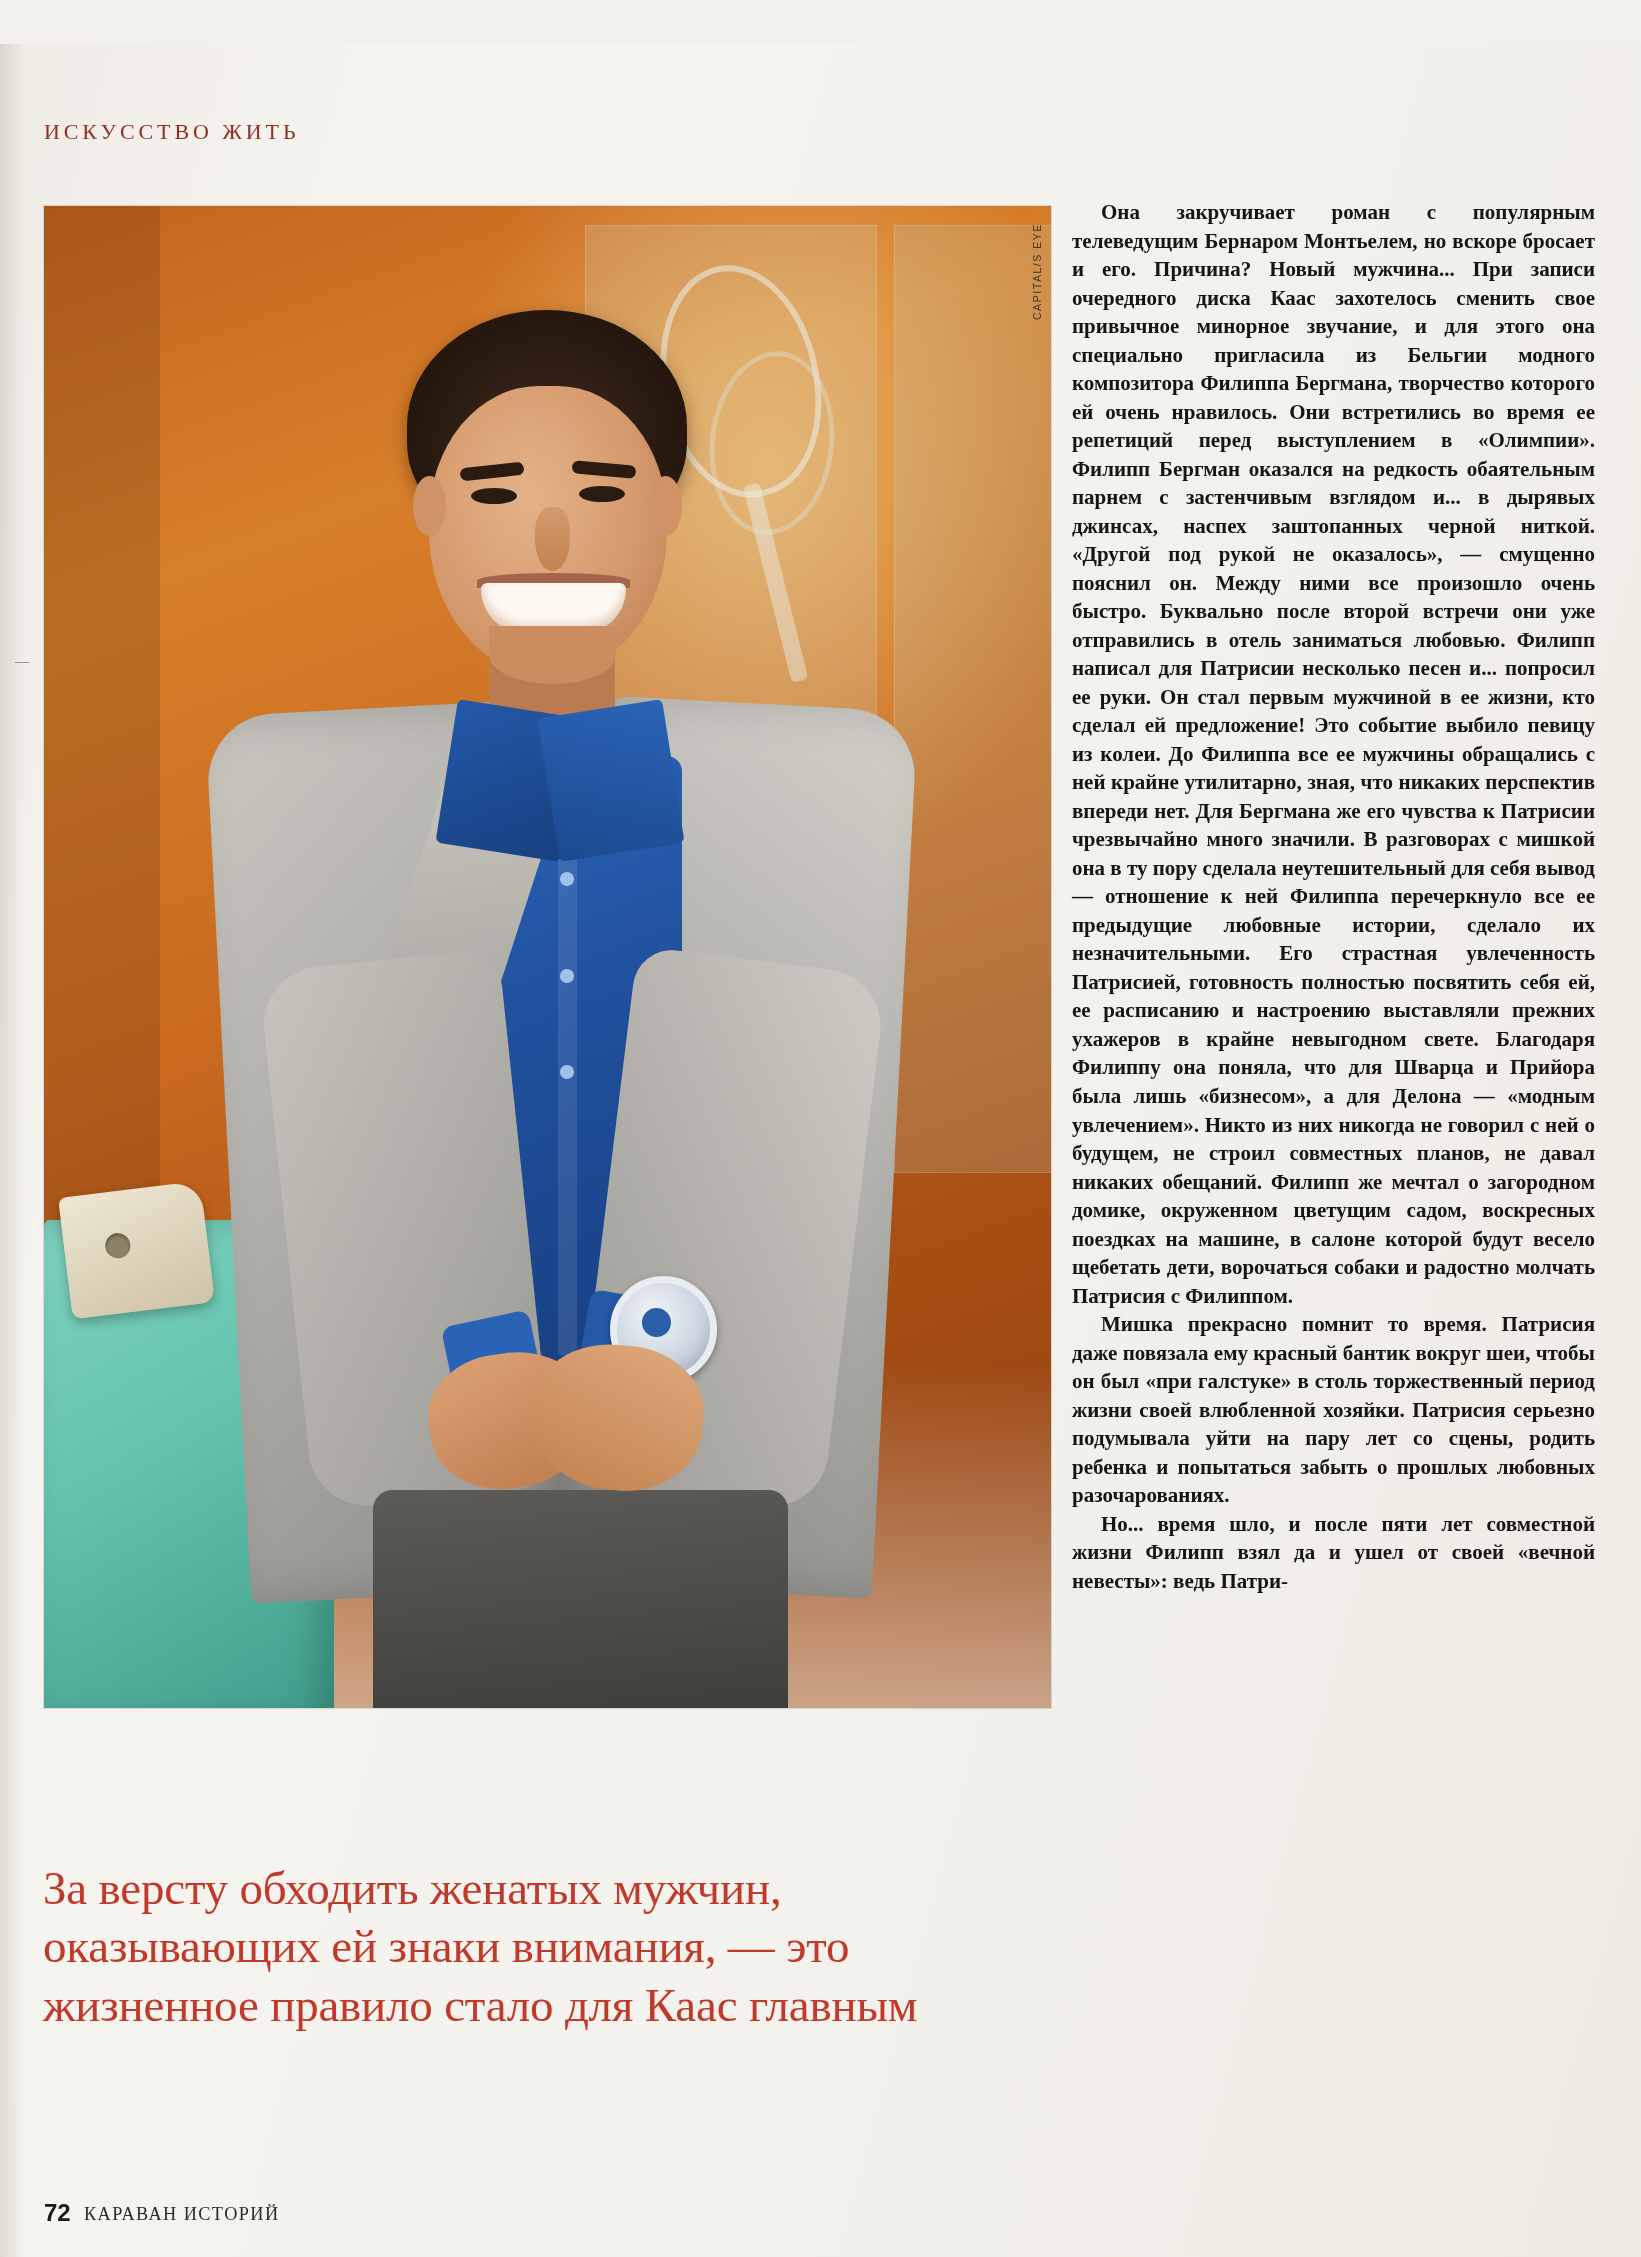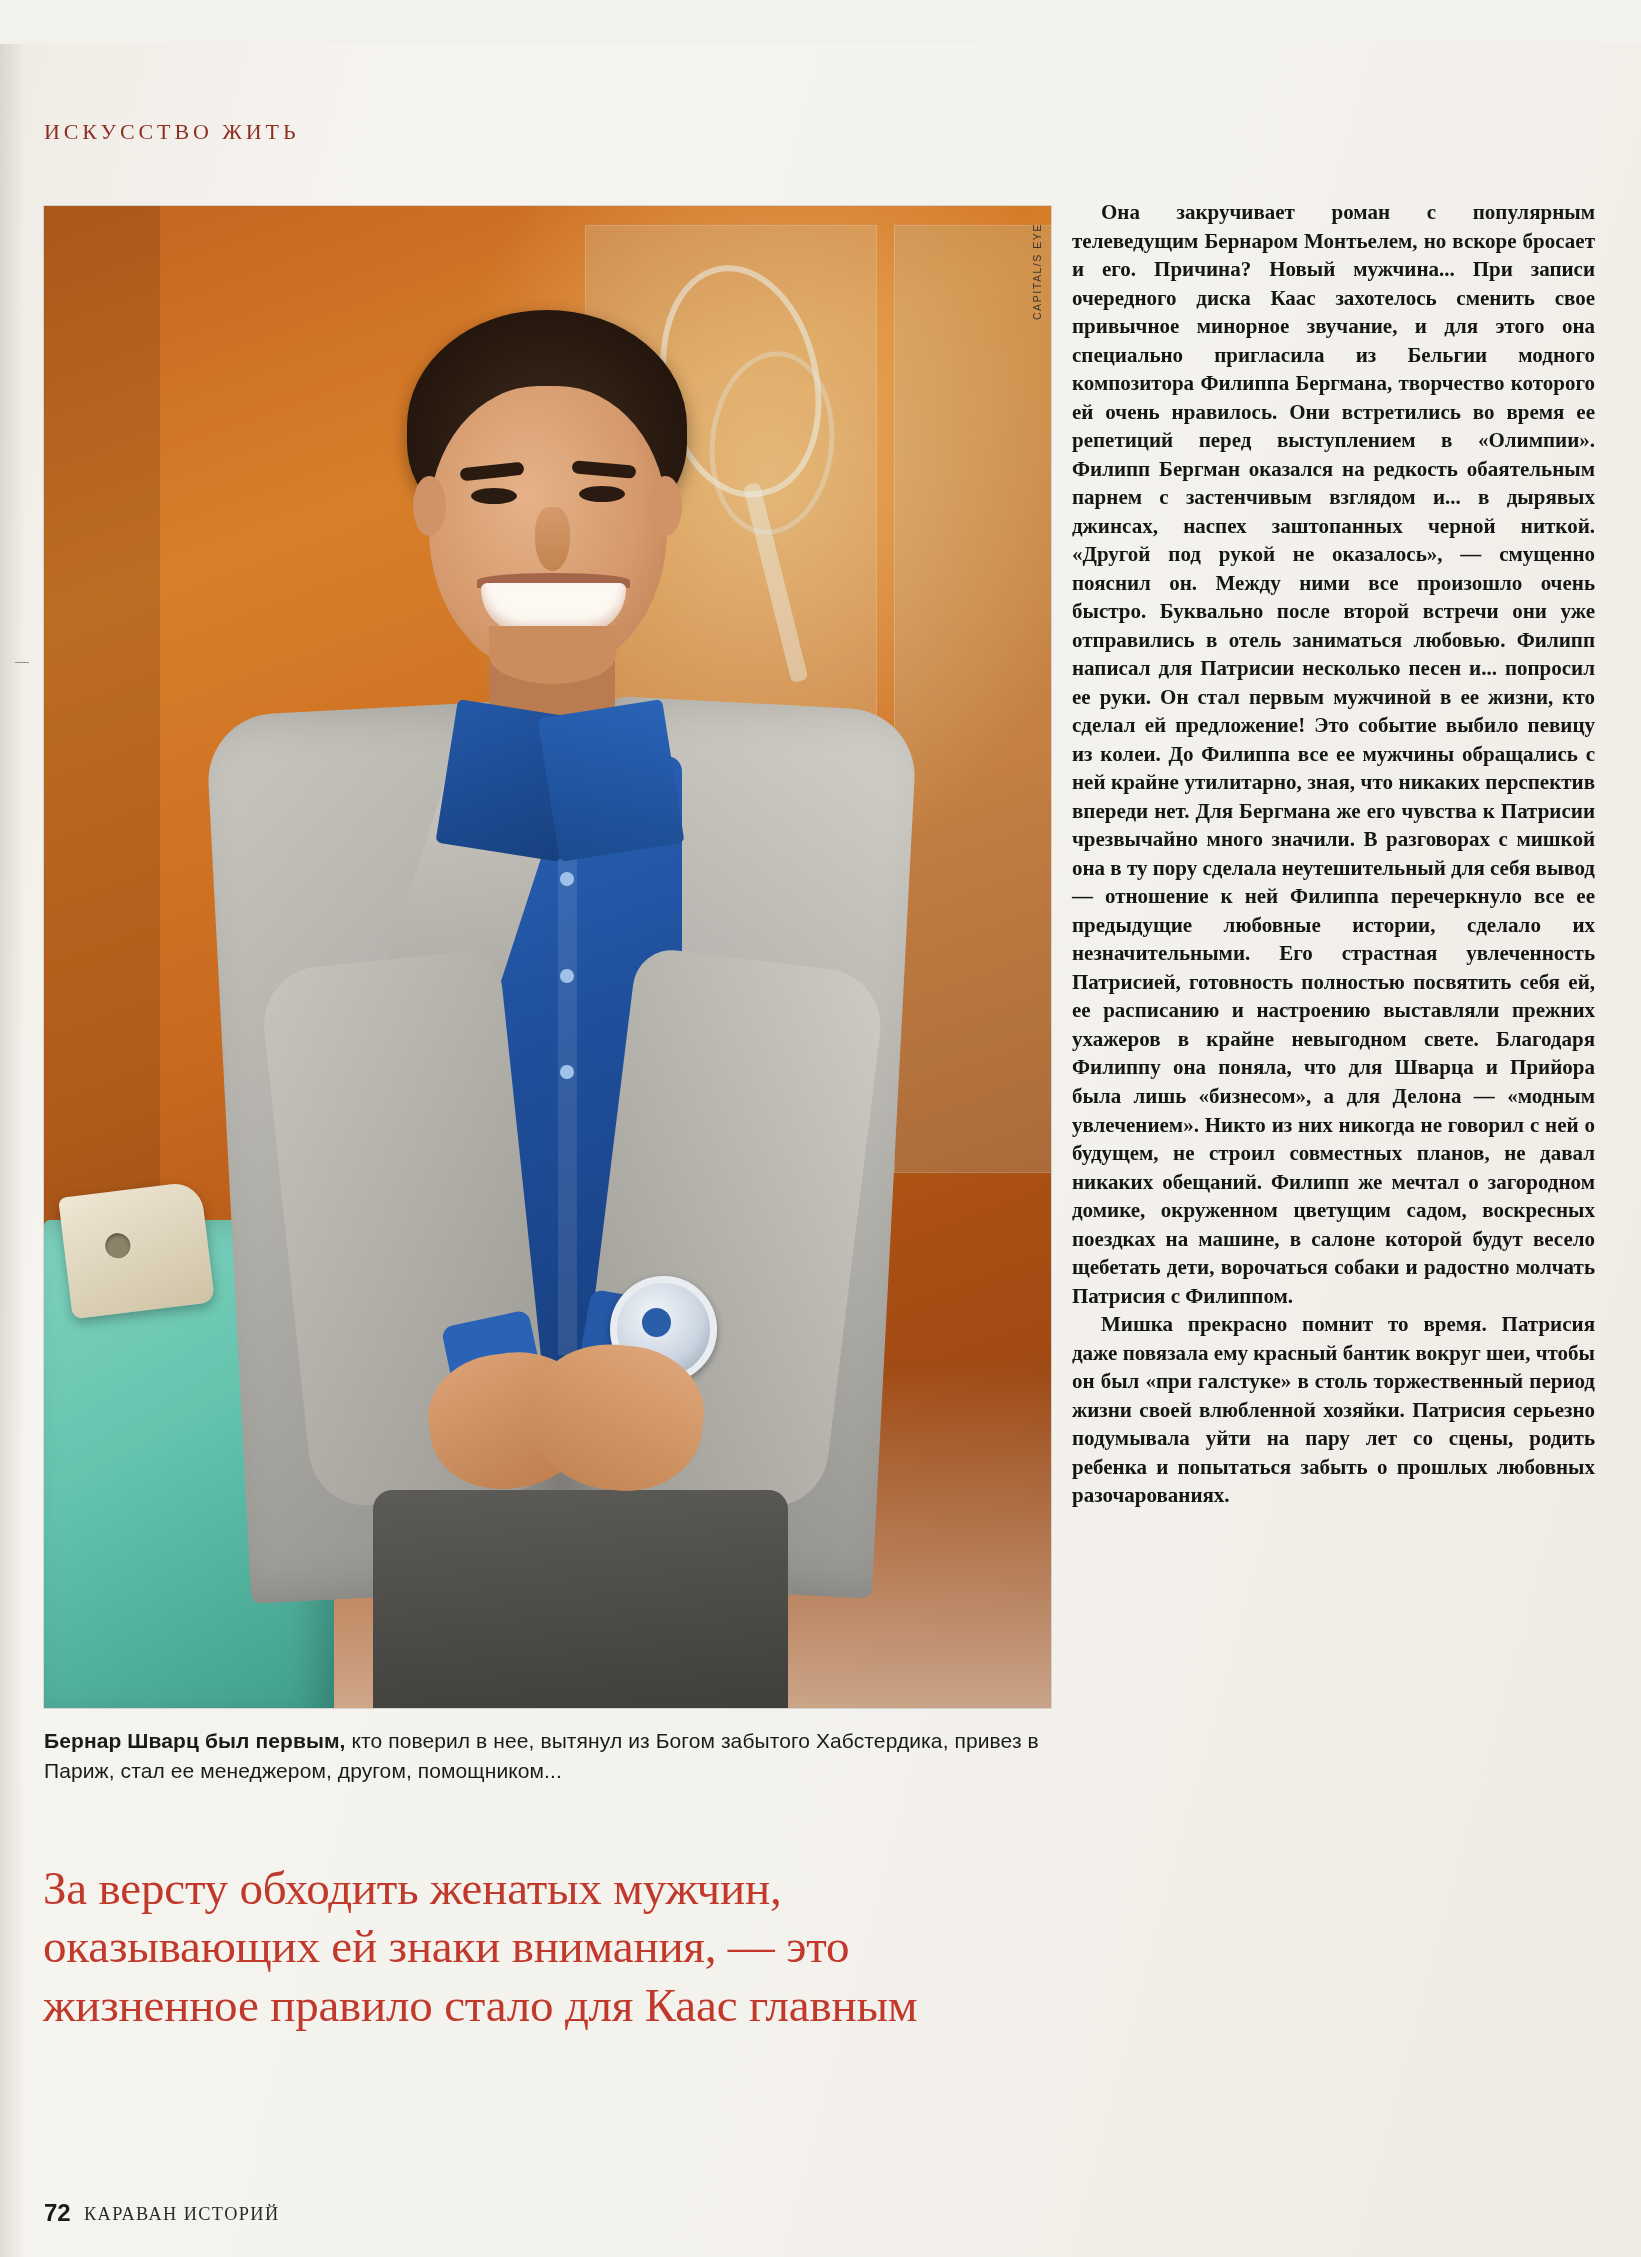--- a/index.html
+++ b/index.html
@@ -374,28 +374,26 @@
         <div class="cuff-r"></div>
         <div class="strap"></div>
         <div class="watch"></div>
         <div class="hand-l"></div>
         <div class="hand-r"></div>
       </div>
     </div>
     <div class="photo-credit">CAPITAL/S EYE</div>
   </div>
 
-  <div class="caption">
-    <span>Бернар Шварц был первым,</span><span class="light"> кто поверил в нее, вытянул из Богом забытого Хабстердика, привез в Париж, стал ее менеджером, другом, помощником...</span>
-  </div>
 
   <div class="pullquote">За версту обходить женатых мужчин, оказывающих ей знаки внимания, — это жизненное правило стало для Каас главным</div>
 
   <div class="column">
     <p>Она закручивает роман с популярным телеведущим Бернаром Монтьелем, но вскоре бросает и его. Причина? Новый мужчина... При записи очередного диска Каас захотелось сменить свое привычное минорное звучание, и для этого она специально пригласила из Бельгии модного композитора Филиппа Бергмана, творчество которого ей очень нравилось. Они встретились во время ее репетиций перед выступлением в «Олимпии». Филипп Бергман оказался на редкость обаятельным парнем с застенчивым взглядом и... в дырявых джинсах, наспех заштопанных черной ниткой. «Другой под рукой не оказалось», — смущенно пояснил он. Между ними все произошло очень быстро. Буквально после второй встречи они уже отправились в отель заниматься любовью. Филипп написал для Патрисии несколько песен и... попросил ее руки. Он стал первым мужчиной в ее жизни, кто сделал ей предложение! Это событие выбило певицу из колеи. До Филиппа все ее мужчины обращались с ней крайне утилитарно, зная, что никаких перспектив впереди нет. Для Бергмана же его чувства к Патрисии чрезвычайно много значили. В разговорах с мишкой она в ту пору сделала неутешительный для себя вывод — отношение к ней Филиппа перечеркнуло все ее предыдущие любовные истории, сделало их незначительными. Его страстная увлеченность Патрисией, готовность полностью посвятить себя ей, ее расписанию и настроению выставляли прежних ухажеров в крайне невыгодном свете. Благодаря Филиппу она поняла, что для Шварца и Прийора была лишь «бизнесом», а для Делона — «модным увлечением». Никто из них никогда не говорил с ней о будущем, не строил совместных планов, не давал никаких обещаний. Филипп же мечтал о загородном домике, окруженном цветущим садом, воскресных поездках на машине, в салоне которой будут весело щебетать дети, ворочаться собаки и радостно молчать Патрисия с Филиппом.</p>
     <p>Мишка прекрасно помнит то время. Патрисия даже повязала ему красный бантик вокруг шеи, чтобы он был «при галстуке» в столь торжественный период жизни своей влюбленной хозяйки. Патрисия серьезно подумывала уйти на пару лет со сцены, родить ребенка и попытаться забыть о прошлых любовных разочарованиях.</p>
+    <p>Но... время шло, и после пяти лет совместной жизни Филипп взял да и ушел от своей «вечной невесты»: ведь Патри-</p>
   </div>
 
   <div class="folio">72</div>
   <div class="magazine-name">Караван историй</div>
 
 </div>
 
 
 </body></html>

